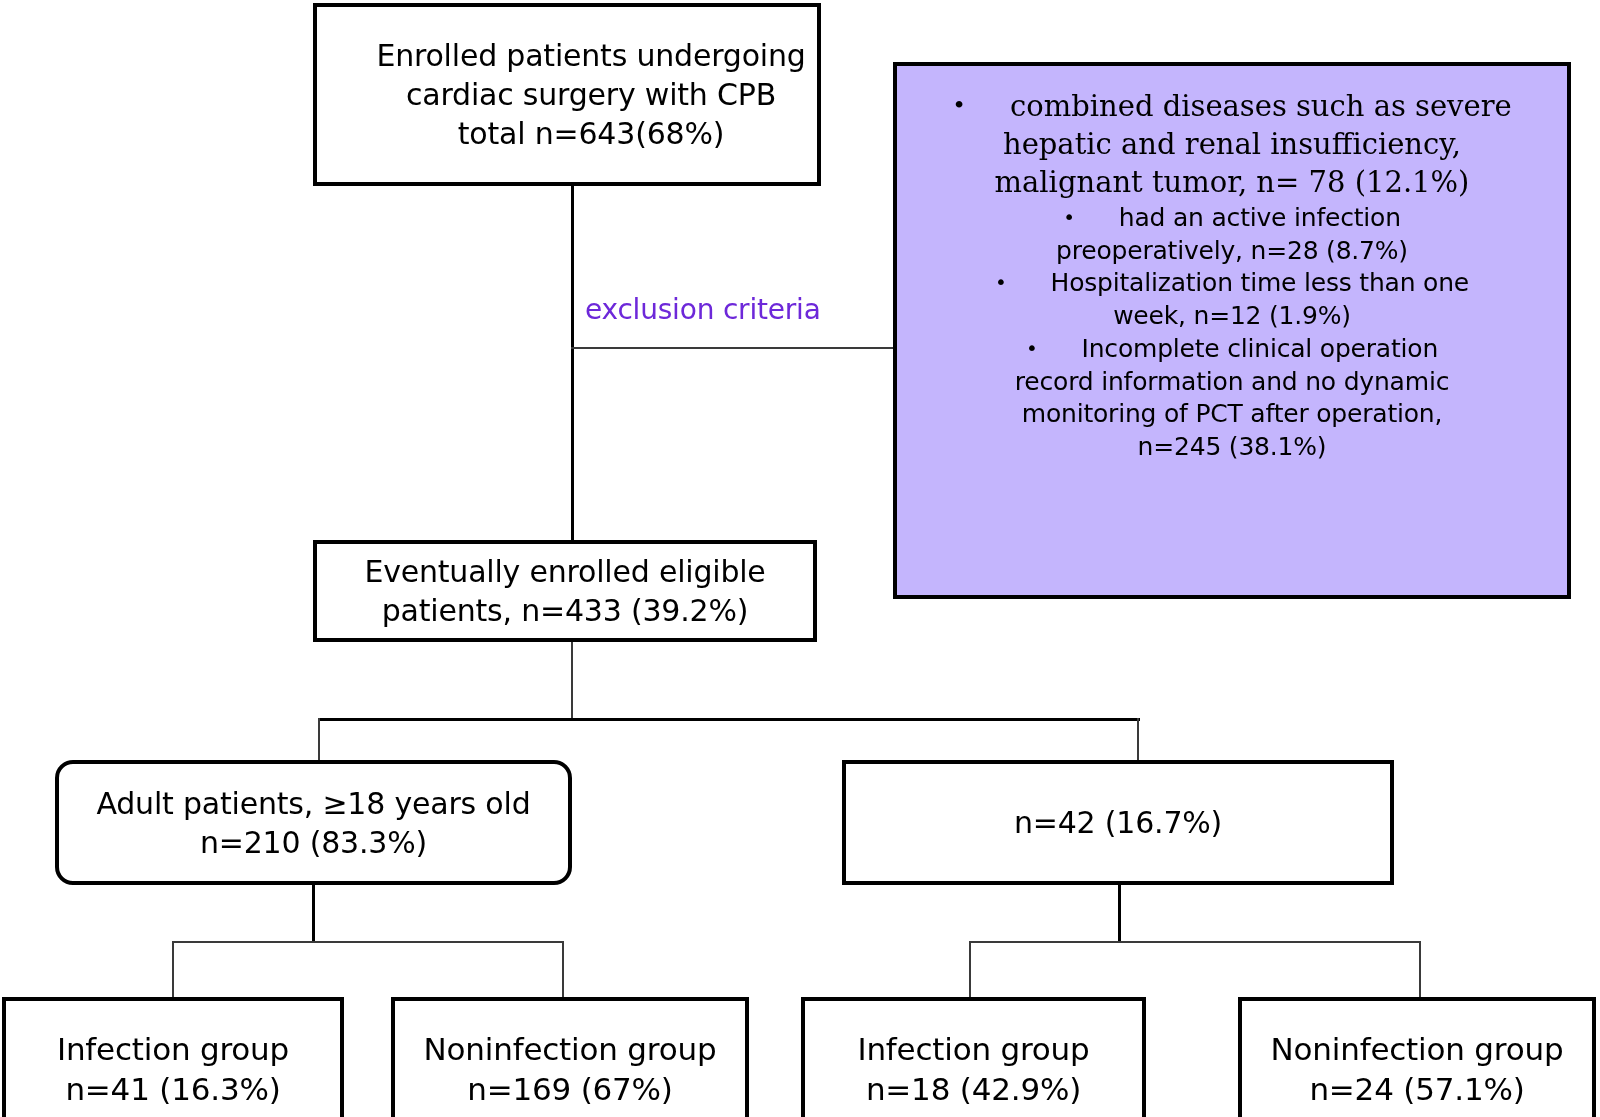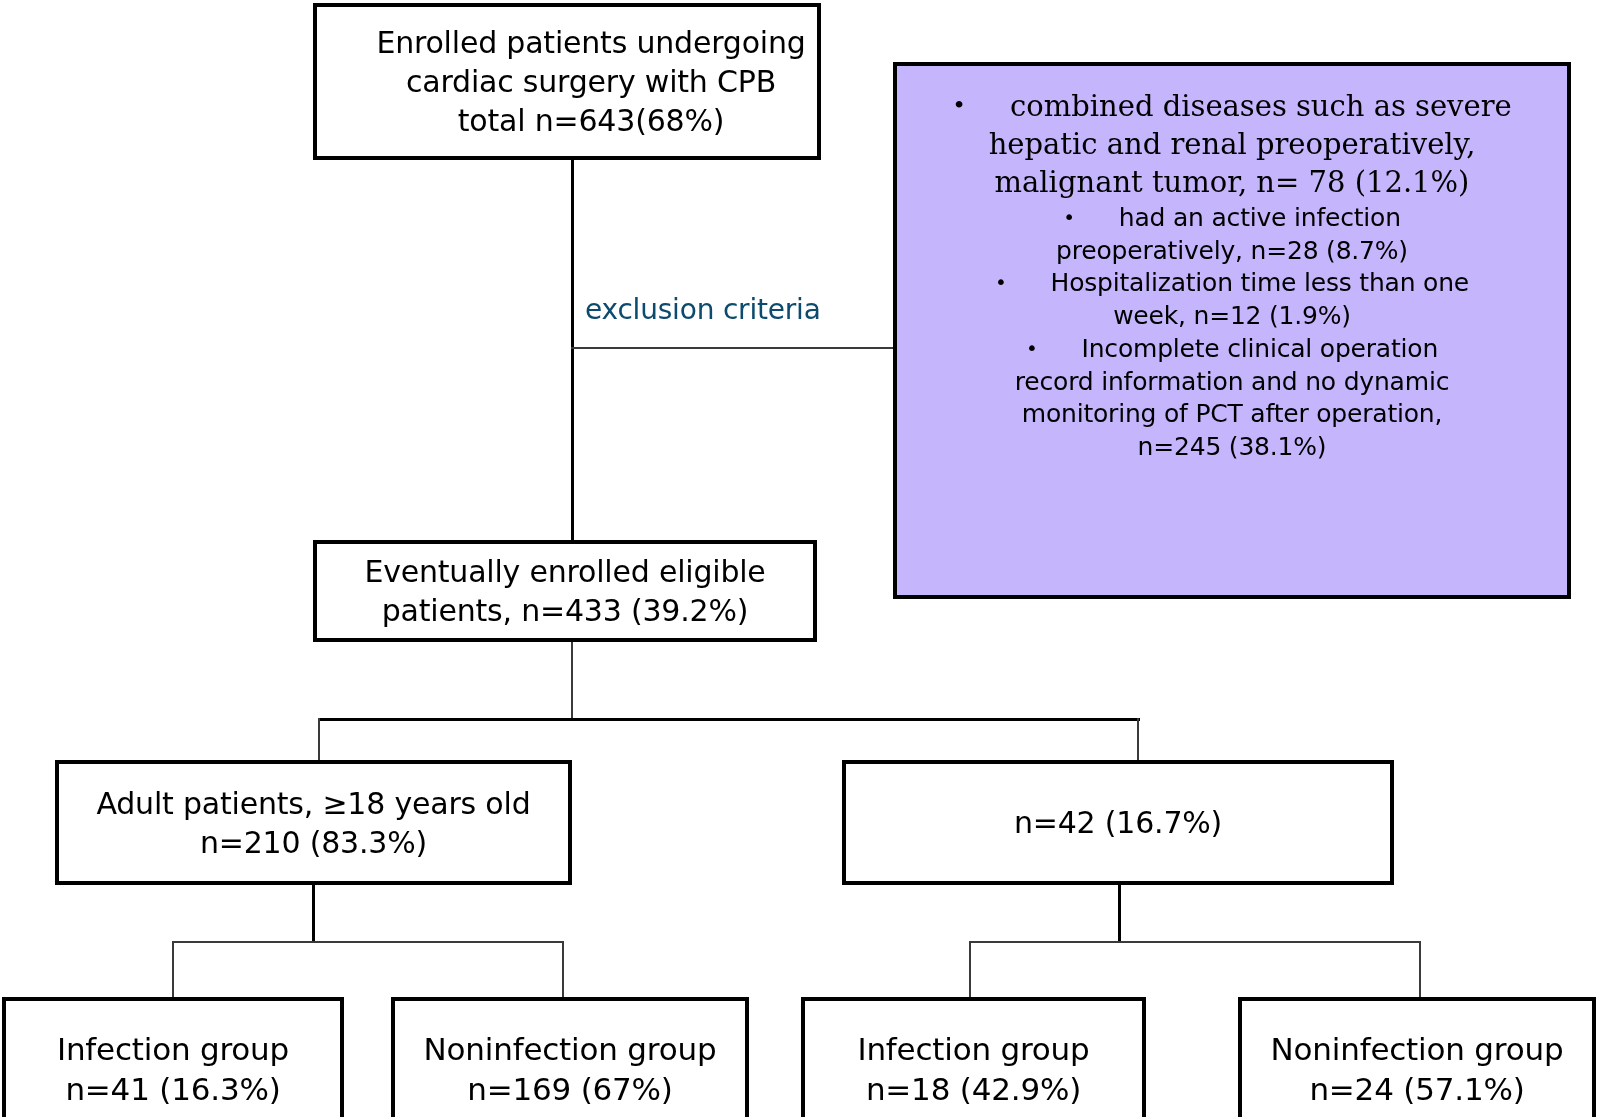--- a/index.html
+++ b/index.html
@@ -33,35 +33,36 @@
     letter-spacing: -0.2px;
   }
   .box .line {
     display: block;
     white-space: nowrap;
   }
 
   
   #box-enrolled {
     left: 313px;  top: 3px;
-    width: 508px; height: 157px;
+    width: 508px; height: 183px;
     font-size: 30px;
     padding-left: 48px;
   }
   
   #box-eligible {
     left: 313px;  top: 540px;
     width: 504px; height: 102px;
     font-size: 30px;
   }
   
   #box-adult {
     left: 55px;   top: 760px;
     width: 517px; height: 125px;
     font-size: 30px;
+    border-radius: 18px;
   }
   
   #box-pediatric {
     left: 842px;  top: 760px;
     width: 552px; height: 125px;
     font-size: 30px;
   }
   
   .leaf { font-size: 31px; height: 144px; top: 997px; }
   #box-adult-infection     { left: 2px;    width: 342px; }
@@ -118,21 +119,21 @@
   .ln.v.thin { width: 2px; }
   .ln.h.thin { height: 2px; }
 
   
   #label-exclusion {
     position: absolute;
     left: 585px; top: 293px;
     font-size: 28px;
     letter-spacing: -0.2px;
     white-space: nowrap;
-    color: #0c4a6e;
+    color: #6d28d9;
   }
 </style>
 </head>
 <body>
 
 <div id="canvas">
 
   <div class="ln v" style="left:571px; top:160px; height:380px;"></div>
 
   <div class="ln h thin" style="left:571px; top:347px; width:324px;"></div>
@@ -189,20 +190,20 @@
     <span class="line">n=18 (42.9%)</span>
   </div>
 
   <div class="box leaf" id="box-ped-noninfection">
     <span class="line">Noninfection group</span>
     <span class="line">n=24 (57.1%)</span>
   </div>
 
   <div id="box-exclusion">
     <ul id="exclusion-list">
-        <li class="serif-item"><span class="bullet">•</span><span>combined diseases such as severe</span><br><span>hepatic and renal preoperatively,</span><br><span>malignant tumor, n= 78 (12.1%)</span></li>
+        <li class="serif-item"><span class="bullet">•</span><span>combined diseases such as severe</span><br><span>hepatic and renal insufficiency,</span><br><span>malignant tumor, n= 78 (12.1%)</span></li>
         <li class="sans-item"><span class="bullet">•</span><span>had an active infection</span><br><span>preoperatively, n=28 (8.7%)</span></li>
         <li class="sans-item"><span class="bullet">•</span><span>Hospitalization time less than one</span><br><span>week, n=12 (1.9%)</span></li>
         <li class="sans-item"><span class="bullet">•</span><span>Incomplete clinical operation</span><br><span>record information and no dynamic</span><br><span>monitoring of PCT after operation,</span><br><span>n=245 (38.1%)</span></li>
       </ul>
   </div>
 
 </div>
 
 </body></html>

